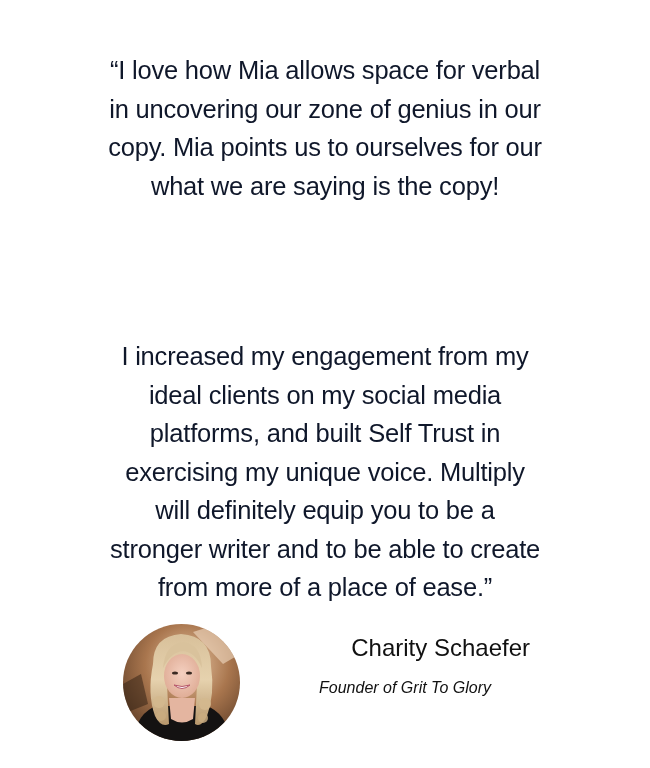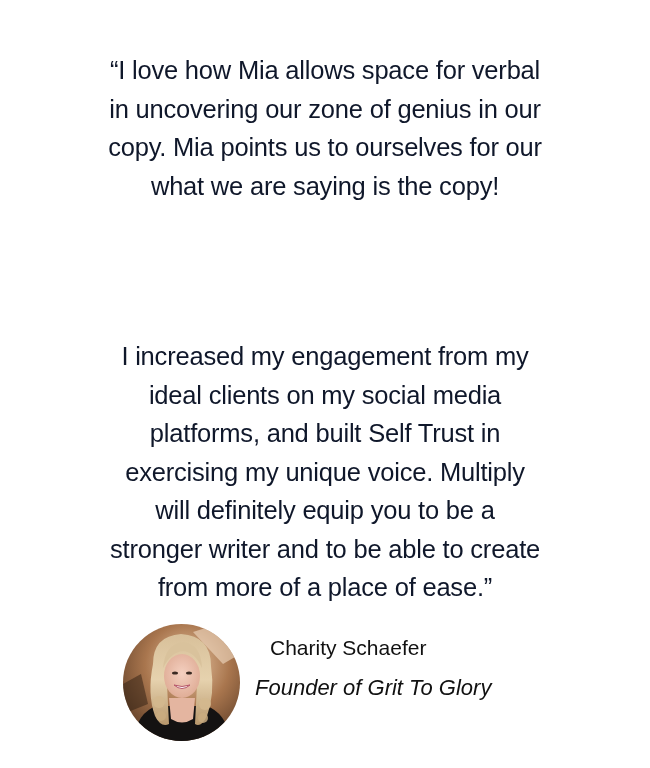--- a/index.html
+++ b/index.html
@@ -50,32 +50,33 @@
       overflow: hidden;
       pointer-events: auto;
     }
     .avatar svg { display: block; }
 
     .name {
       position: absolute;
       left: 270px;
       top: 633px;
       width: 260px;
-      text-align: left;
-      font-size: 21px;
+      text-align: right;
+      font-size: 24px;
       line-height: 30px;
       color: #111111;
       white-space: nowrap;
       pointer-events: auto;
     }
     .title-line {
       position: absolute;
       width: 300px;
+      text-align: center;
       font-style: italic;
-      font-size: 22px;
+      font-size: 16px;
       line-height: 30px;
       color: #111111;
       white-space: nowrap;
       pointer-events: auto;
     }
     #title1 { left: 255px; top: 673px; }
     #title2 { left: 252px; top: 706px; }
   </style>
 </head>
 <body>

